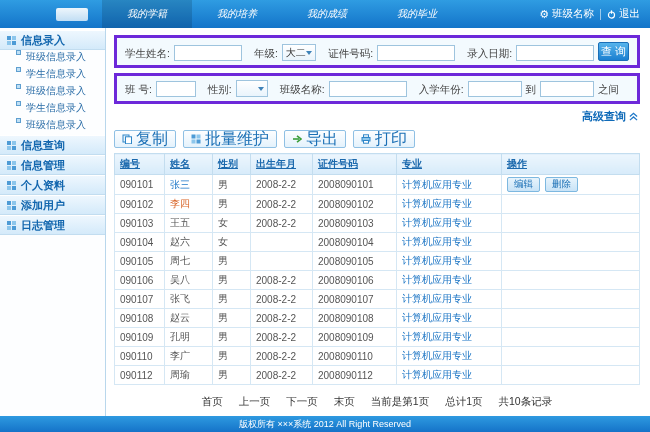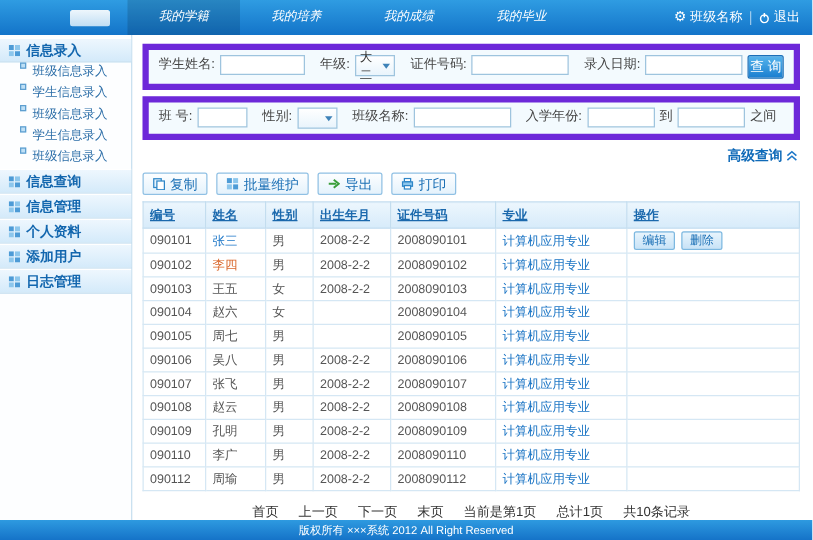--- a/index.html
+++ b/index.html
@@ -29,41 +29,41 @@
   .sb-head { height:20px; display:flex; align-items:center; gap:5px; padding-left:7px;
              background:linear-gradient(#eef7fe,#d4eafa); border-top:1px solid #ffffff;
              border-bottom:1px solid #c2ddf0; color:#1266ae; font-size:11px; font-weight:bold; cursor:pointer; }
   .sb-ico { display:inline-flex; }
   .sb-item { height:17px; display:flex; gap:5px; padding-left:16px;
              color:#2c6ea8; font-size:10px; cursor:pointer; }
   .bullet { width:5px; height:5px; background:#bfe0f6; border:1px solid #5e9fd0; }
 
   
   .main { flex:1 1 auto; background:#fff; padding:7px 10px 0 8px; min-width:0; }
-  .panel { border:5px solid #6d28d9; background:#f3fafe; padding:4px 8px; display:flex;
-           align-items:flex-start; gap:4px; font-size:10.5px; color:#444; margin-bottom:5px; }
+  .panel { border:3px solid #6d28d9; background:#f3fafe; padding:4px 8px; display:flex;
+           align-items:flex-end; gap:4px; font-size:10.5px; color:#444; margin-bottom:5px; }
   .lbl { white-space:nowrap; }
   .ml { margin-left:8px; }
   .txt { height:16px; border:1px solid #9ec4de; background:#fff; font-size:10px; padding:0 2px; }
   .w70{width:68px;} .w78{width:78px;} .w40{width:40px;} .w54{width:54px;} .w32{width:32px;}
   .select { height:17px; border:1px solid #9ec4de; background:linear-gradient(#ffffff,#e9f4fc);
             display:inline-flex; align-items:center; justify-content:space-between; padding:0 3px; cursor:pointer; }
   .sel-val { font-size:10px; color:#333; }
   .sel-arr { width:0; height:0; border:3px solid transparent; border-top:4px solid #3e82b8; margin-top:4px; }
   .btn-search { margin-left:auto; width:52px; height:19px; border:1px solid #1a6fb8; border-radius:2px;
                 background:linear-gradient(#56b4ec,#1b7fd0); color:#fff; font-size:11px; cursor:pointer; }
   .adv-row { display:flex; justify-content:flex-end; margin:1px 2px 6px 0; }
   .adv-link { display:inline-flex; align-items:center; gap:3px; color:#0f6ab8; font-size:11px;
               font-weight:bold; cursor:pointer; text-decoration:none; }
 
   
   .toolbar { display:flex; align-items:center; gap:7px; margin:2px 0 5px 0; }
   .tbtn { display:inline-flex; align-items:center; gap:4px; height:18px; padding:0 7px;
           border:1px solid #8fc0e4; border-radius:2px; background:linear-gradient(#fdfeff,#e4f2fc);
-          color:#1a6fb5; font-size:11px; cursor:pointer; }
+          color:#1a6fb5; font-size:16px; cursor:pointer; }
   .tico { display:inline-flex; }
 
   
   .grid { width:100%; border-collapse:collapse; font-size:10px; color:#555; table-layout:fixed; }
   .grid th { background:linear-gradient(#ecf6fd,#d7ebfa); color:#1b69ad; font-weight:bold;
              text-align:left; padding:3px 5px; border:1px solid #c3ddef;text-decoration:underline; }
   .grid td { padding:2px 5px; border:1px solid #d5e7f4; height:16px; overflow:hidden; white-space:nowrap; }
   .grid th:nth-child(1){width:50px;} .grid th:nth-child(2){width:48px;}
   .grid th:nth-child(3){width:38px;} .grid th:nth-child(4){width:62px;}
   .grid th:nth-child(5){width:84px;} .grid th:nth-child(6){width:105px;}

